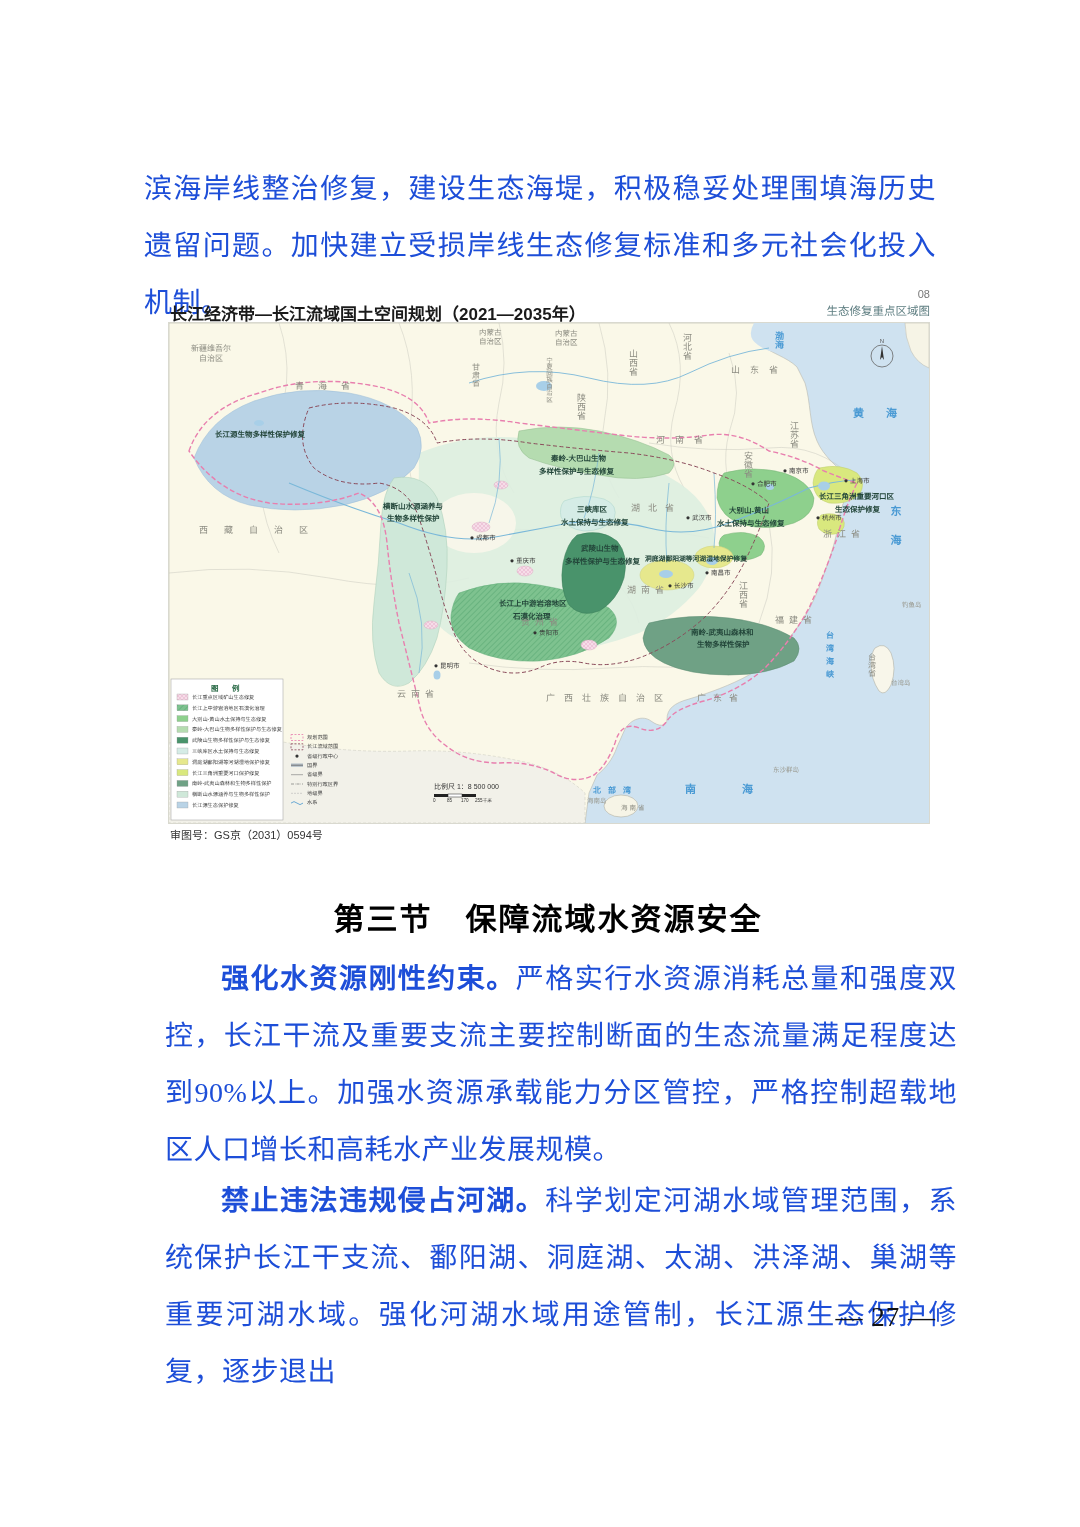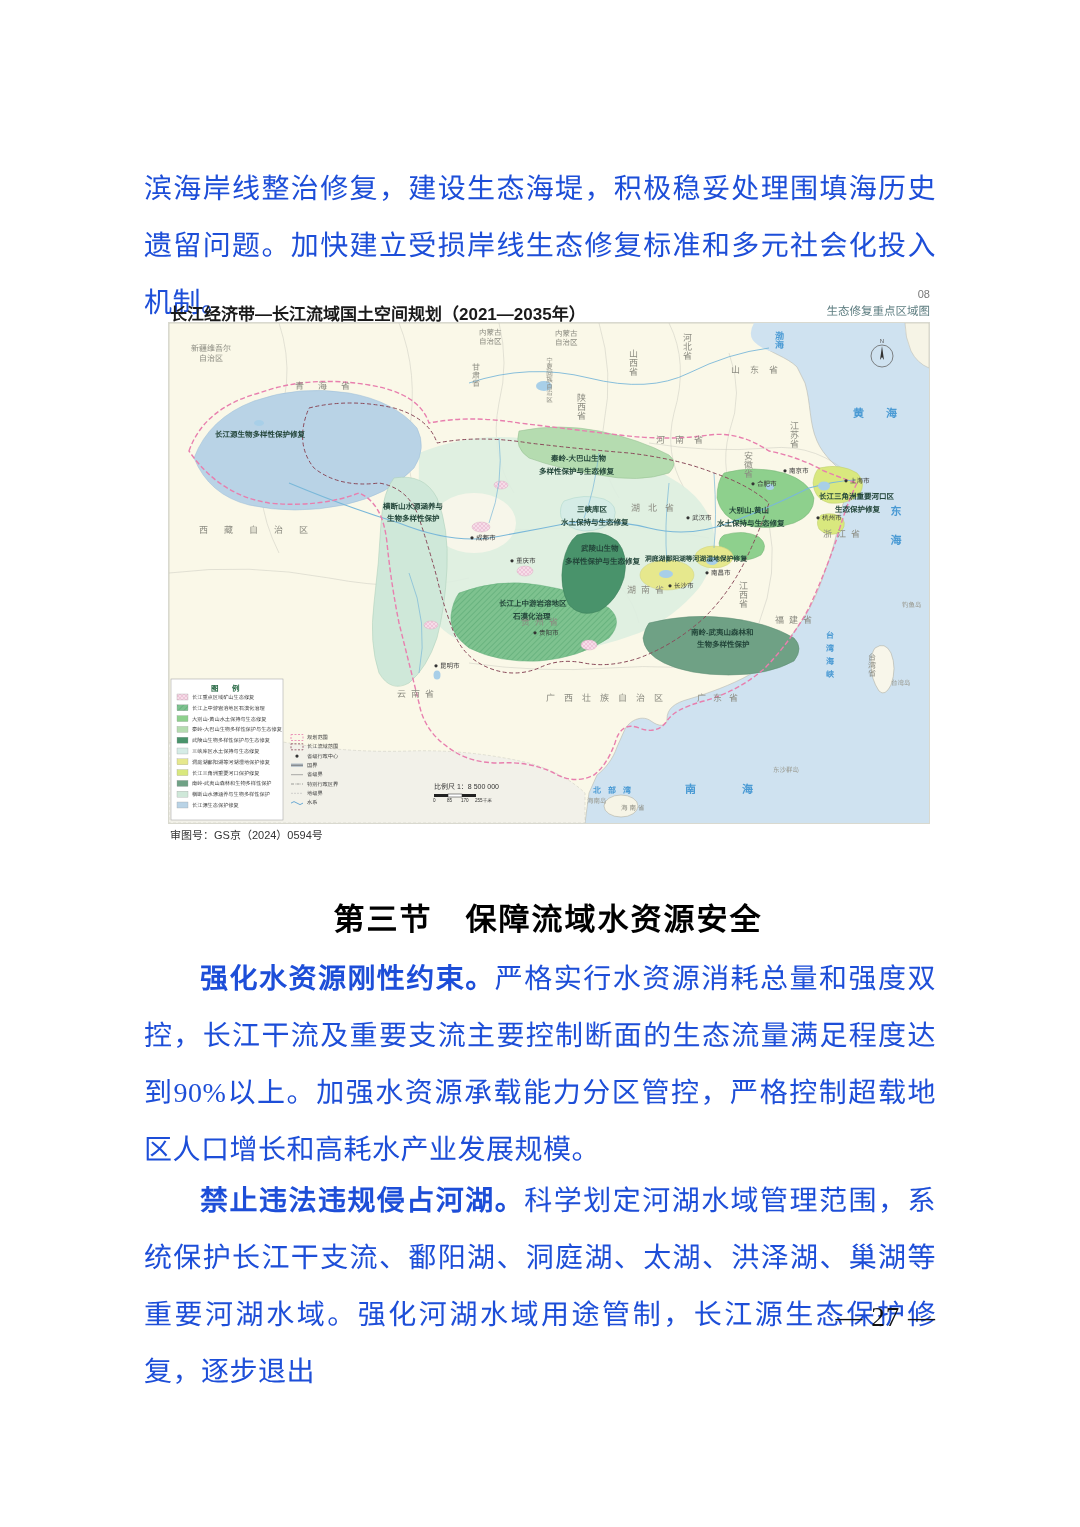--- a/index.html
+++ b/index.html
@@ -3,21 +3,21 @@
 <meta charset="utf-8">
 <style>
   html,body{margin:0;padding:0;}
   body{width:1080px;height:1527px;position:relative;background:#ffffff;
        font-family:"Liberation Serif","DejaVu Serif",serif;color:#111;}
   .abs{position:absolute;}
   
   .body-text{width:792px;left:144px;font-size:28px;line-height:57px;
              text-align:justify;text-justify:inter-character;margin:0;
              letter-spacing:0.5px;color:#1d4ed8;}
-  .indent{text-indent:56px;}
+  .indent{text-indent:56px;margin-left:21px;}
   .lead{font-family:"Liberation Sans","DejaVu Sans",sans-serif;font-weight:700;}
   
   .section-heading{left:144px;width:792px;text-align:center;margin:8px;
       font-family:"Liberation Sans","DejaVu Sans",sans-serif;
       font-size:31px;font-weight:700;color:#000;letter-spacing:2px;}
   
   .fig{left:168px;top:292px;width:762px;}
   .fig-header{position:absolute;left:0;top:0;width:762px;height:28px;}
   .fig-title{position:absolute;left:2px;top:8px;
       font-family:"Liberation Sans","DejaVu Sans",sans-serif;
@@ -289,21 +289,21 @@
           <text x="650" y="176" font-size="7.5" class="region">长江三角洲重要河口区</text>
           <text x="666" y="189" font-size="7.5" class="region">生态保护修复</text>
           <text x="330" y="283" font-size="7.5" class="region">长江上中游岩溶地区</text>
           <text x="344" y="296" font-size="7.5" class="region">石漠化治理</text>
           <text x="522" y="312" font-size="7.5" class="region">南岭-武夷山森林和</text>
           <text x="528" y="324" font-size="7.5" class="region">生物多样性保护</text>
         </g>
     </svg>
   </div>
 
-  <div class="fig-approval">审图号：GS京（2024）0594号</div>
+  <div class="fig-approval">审图号：GS京（2031）0594号</div>
 </div>
 
 <h2 class="abs section-heading" style="top:886px;">第三节　保障流域水资源安全</h2>
 
 <p class="abs body-text indent" style="top:950px;"><span class="lead">强化水资源刚性约束。</span><span>严格实行水资源消耗总量和强度双控，长江干流及重要支流主要控制断面的生态流量满足程度达到90%以上。加强水资源承载能力分区管控，严格控制超载地区人口增长和高耗水产业发展规模。</span></p>
 
 <p class="abs body-text indent" style="top:1172px;"><span class="lead">禁止违法违规侵占河湖。</span><span>科学划定河湖水域管理范围，系统保护长江干支流、鄱阳湖、洞庭湖、太湖、洪泽湖、巢湖等重要河湖水域。强化河湖水域用途管制，长江源生态保护修复，逐步退出</span></p>
 
 <div class="abs page-num" style="top:1302px;">— 27 —</div>
 

